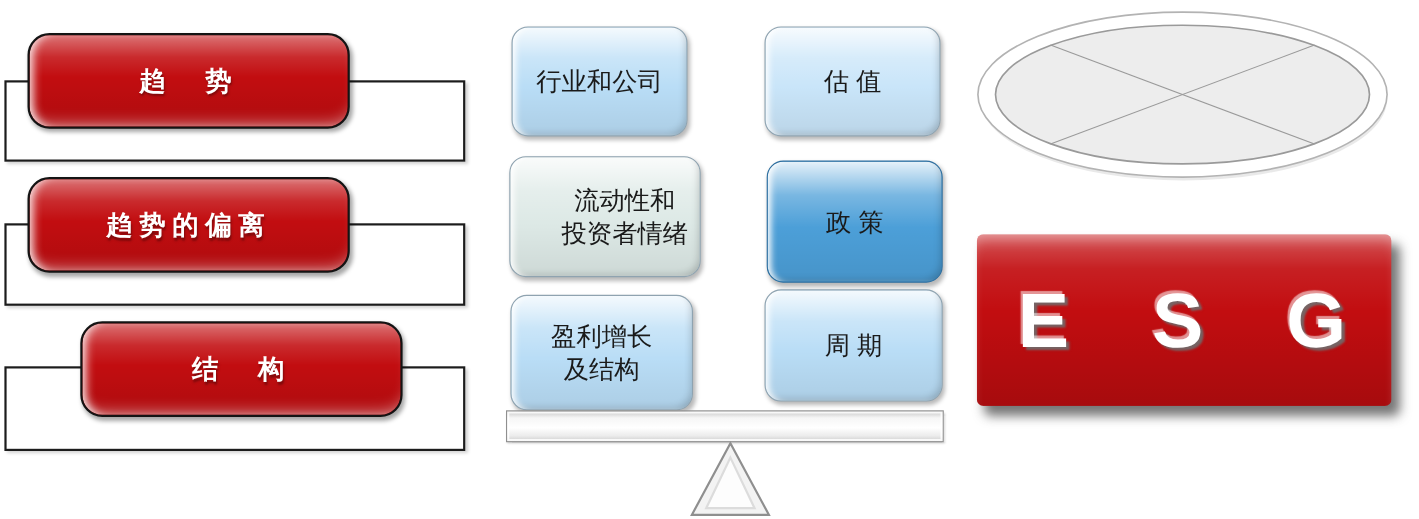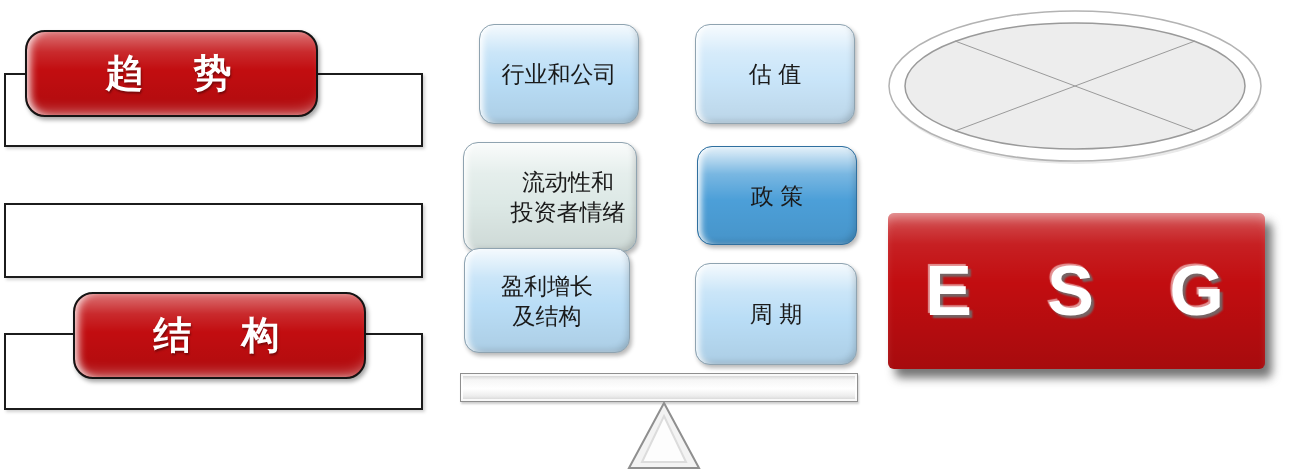--- a/index.html
+++ b/index.html
@@ -13,21 +13,21 @@
     border:2px solid #1c1c1c;box-sizing:border-box;
     box-shadow:2px 2px 3px rgba(0,0,0,.18);
   }
   .bp1{top:73px;height:74px;}
   .bp2{top:203px;height:75px;}
   .bp3{top:333px;height:77px;}
   .red-pill{
     position:absolute;left:25px;width:293px;height:87px;border-radius:20px;
     border:2px solid #141414;box-sizing:border-box;
     display:flex;align-items:center;justify-content:center;
-    color:#ffffff;font-weight:bold;font-size:38px;letter-spacing:6px;
+    color:#ffffff;font-weight:bold;font-size:24px;letter-spacing:6px;
     text-shadow:1px 2px 2px rgba(0,0,0,.35);
     background-image:linear-gradient(180deg,rgba(255,255,255,.42),rgba(255,255,255,.12) 24%,rgba(255,255,255,0) 46%,rgba(0,0,0,.10) 100%);
     box-shadow:2px 3px 4px rgba(0,0,0,.35),
                inset 7px 0 9px -4px rgba(255,255,255,.9),
                inset 0 -12px 14px -10px rgba(255,255,255,.5);
     z-index:2;
   }
   .rp1{top:30px;}
   .rp2{top:161px;}
   .rp3{top:292px;}
@@ -37,23 +37,23 @@
     display:flex;align-items:center;justify-content:center;
     font-size:23px;color:#1a1a1a;line-height:30px;text-align:center;
     background-image:linear-gradient(180deg,rgba(255,255,255,.85),rgba(255,255,255,.25) 28%,rgba(255,255,255,0) 55%,rgba(0,0,0,.07) 100%);
     box-shadow:2px 3px 4px rgba(0,0,0,.28),
                inset 6px 0 6px -3px rgba(255,255,255,.95),
                inset -4px -4px 7px -3px rgba(0,0,0,.18);
   }
   .factor span{white-space:pre-line;}
   .fa1{left:465px;top:24px;width:160px;height:100px;}
   .fa2{left:463px;top:142px;width:174px;height:110px;}
-  .fa3{left:464px;top:248px;width:166px;height:105px;text-align:center;}
+  .fa3{left:464px;top:268px;width:166px;height:105px;text-align:center;}
   .fb1{left:695px;top:24px;width:160px;height:100px;}
-  .fb2{left:697px;top:146px;width:160px;height:99px;border-color:#2f6f9f;}
+  .fb2{left:697px;top:146px;width:160px;height:111px;border-color:#2f6f9f;}
   .fb3{left:695px;top:263px;width:162px;height:102px;}
   .beam{
     position:absolute;left:460px;top:373px;width:398px;height:29px;box-sizing:border-box;
     border:1px solid #8f8f8f;
     background:linear-gradient(180deg,#c9c9c9 0%,#f6f6f6 22%,#ffffff 55%,#ececec 82%,#cfcfcf 100%);
     box-shadow:inset 0 0 0 2px rgba(255,255,255,.85),1px 2px 2px rgba(0,0,0,.2);
   }
   .fulcrum{position:absolute;left:627px;top:401px;width:74px;height:70px;}
   
   .neg-ellipse{position:absolute;left:885px;top:8px;width:380px;height:160px;}
@@ -77,25 +77,28 @@
 
 <div class="stage">
 
   <div class="backplate bp1"></div>
   <div class="backplate bp2"></div>
   <div class="backplate bp3"></div>
 
   <div class="red-pill rp1" style="background-color: rgb(194, 13, 16);">
     <span>趋　势</span>
   </div>
+  <div class="red-pill rp2" style="background-color: rgb(194, 13, 16);">
+    <span>趋势的偏离</span>
+  </div>
   <div class="red-pill rp3" style="background-color: rgb(194, 13, 16); margin-left: 48px;">
     <span>结　构</span>
   </div>
 
-  <div class="factor fa1" style="background-color: rgb(185, 221, 246); margin-left: 14px;">
+  <div class="factor fa1" style="background-color: rgb(185, 221, 246);">
     <span>行业和公司</span>
   </div>
   <div class="factor fa2" style="background-color: rgb(221, 233, 230); padding-left: 36px;">
     <span>流动性和
 投资者情绪</span>
   </div>
   <div class="factor fa3" style="background-color: rgb(185, 221, 246);">
     <span>盈利增长
 及结构</span>
   </div>

